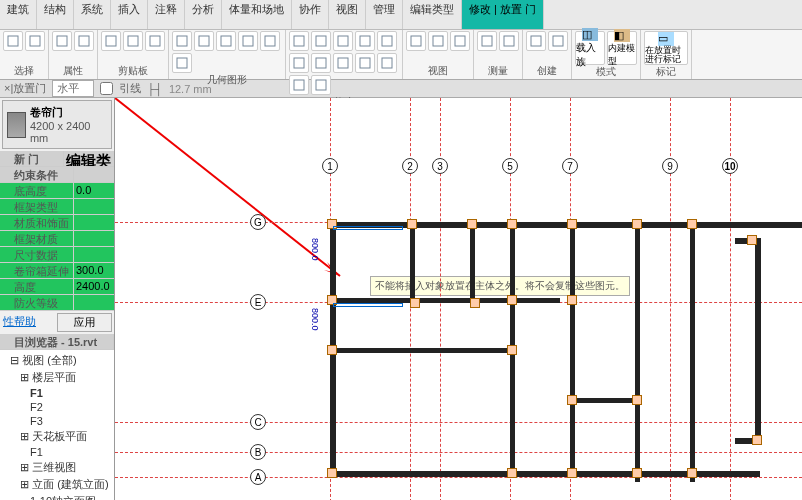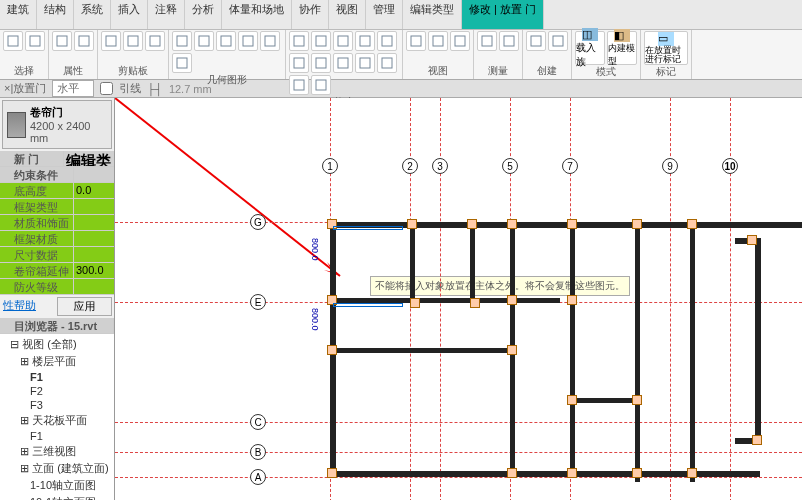--- a/index.html
+++ b/index.html
@@ -12,21 +12,21 @@
 .rbtns{display:flex;gap:2px;flex-wrap:wrap;max-width:110px}
 .rbtn{width:20px;height:20px;border:1px solid #ccc;background:#fff;border-radius:2px;display:flex;align-items:center;justify-content:center}
 .rbtn.big{width:30px;height:34px;flex-direction:column}
 .rlabel{text-align:center;color:#555;font-size:10px}
 .optbar{height:18px;background:#e0e0e0;border-bottom:1px solid #aaa;display:flex;align-items:center;gap:6px;padding:0 4px;color:#666}
 .main{display:flex;height:414px}
 .side{width:115px;background:#f0f0f0;border-right:1px solid #999;display:flex;flex-direction:column;overflow:hidden}
 .propbox{background:#e8e8e8;border:1px solid #aaa;margin:2px;padding:4px;display:flex;align-items:center;gap:4px}
 .dooricon{width:20px;height:26px;background:linear-gradient(#888,#aaa);border:1px solid #555}
 .propgrid{flex:0 0 auto}
-.prow{display:flex;border-bottom:1px solid #ccc;background:#84cc16;height:16px}
+.prow{display:flex;border-bottom:1px solid #ccc;background:#22c55e;height:16px}
 .prow.hdr{background:#d0d0d0;font-weight:bold}
 .pk{flex:1;padding:1px 14px;border-right:1px solid #ccc;color:#555;overflow:hidden;white-space:nowrap}
 .pv{width:40px;padding:1px 2px;overflow:hidden}
 .btnrow{display:flex;gap:2px;padding:2px}
 .sbtn{flex:1;background:#eee;border:1px solid #aaa;padding:1px;text-align:center}
 .browser{flex:1;background:#fff;overflow:auto;padding:2px}
 .tnode{padding:1px 0 1px 8px;white-space:nowrap;color:#333}
 .tnode.l2{padding-left:18px}
 .tnode.l3{padding-left:28px}
 .tnode.bold{font-weight:bold}
@@ -328,20 +328,24 @@
           <div class="pk">框架材质</div>
           <div class="pv"></div>
         </div>
         <div class="prow">
           <div class="pk">尺寸数据</div>
           <div class="pv"></div>
         </div>
         <div class="prow">
           <div class="pk">卷帘箱延伸</div>
           <div class="pv">300.0</div>
+        </div>
+        <div class="prow">
+          <div class="pk">高度</div>
+          <div class="pv">2400.0</div>
         </div>
         <div class="prow">
           <div class="pk">防火等级</div>
           <div class="pv"></div>
         </div>
       </div>
     <div class="btnrow">
       <div class="sbtn" style="color:#06c;text-decoration:underline;background:transparent;border:none;text-align:left">性帮助</div>
       <div class="sbtn">应用</div>
     </div>

